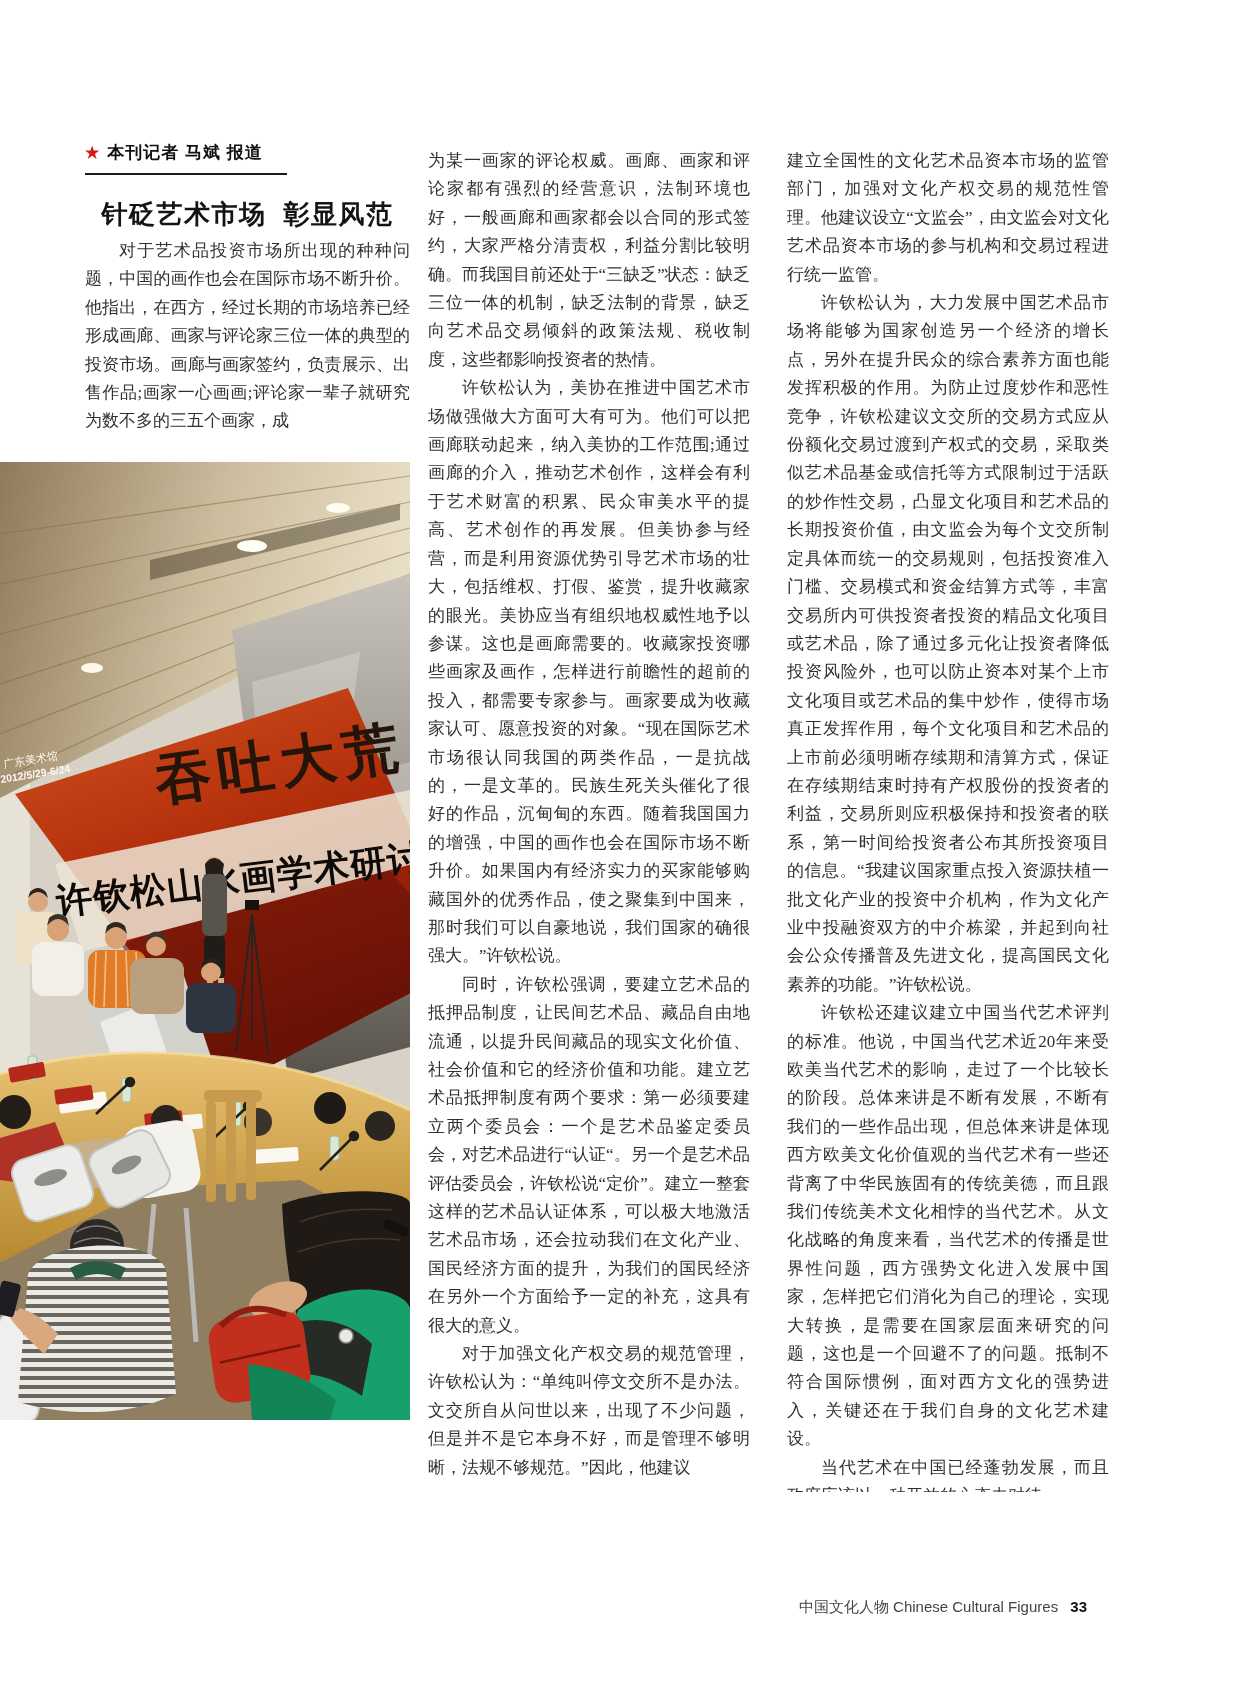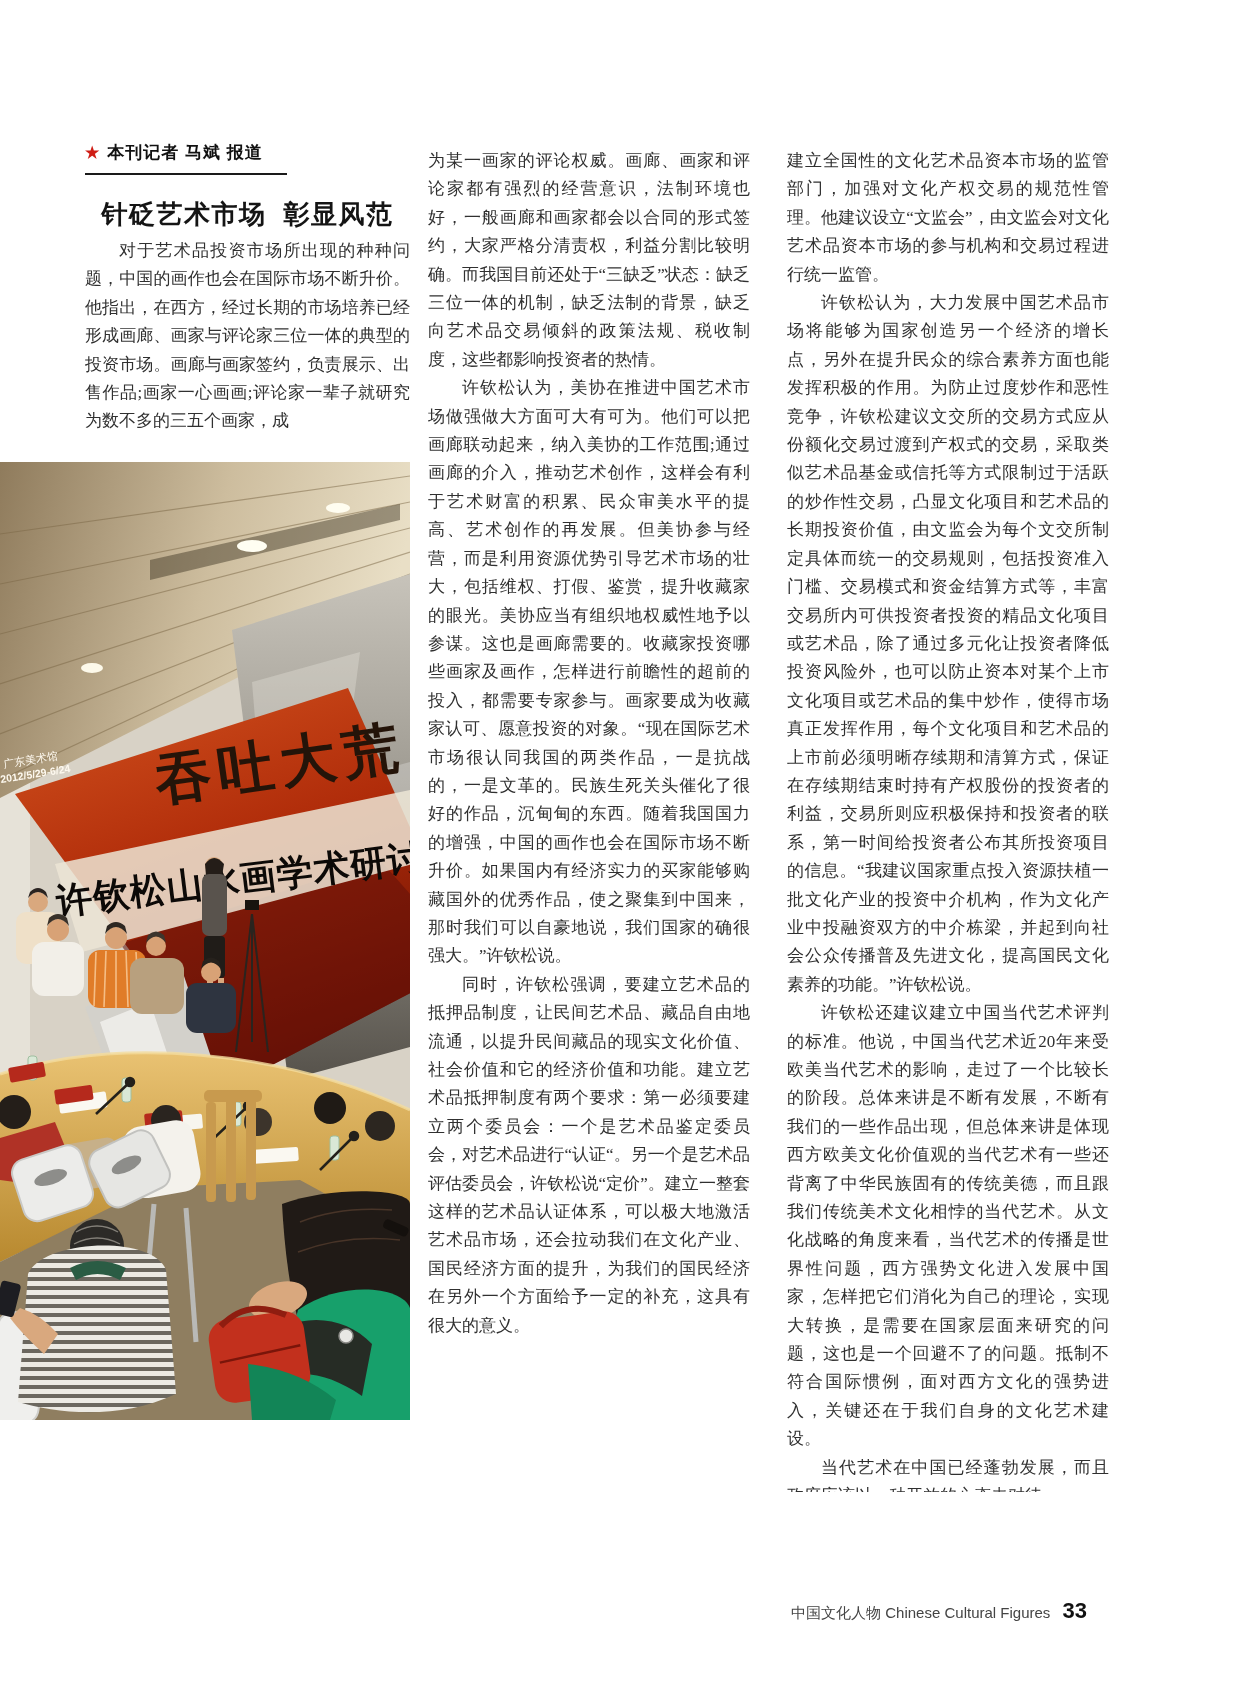--- a/index.html
+++ b/index.html
@@ -17,41 +17,42 @@
   .col p{margin:0;text-indent:2em;}
   .col p.cont{text-indent:0;}
   .col-left{left:85px;top:237px;width:325px;}
   .col-mid{left:428px;top:147px;height:1345px;overflow:hidden;}
   .col-right{left:787px;top:147px;height:1345px;overflow:hidden;}
   .photo{position:absolute;left:0;top:462px;width:410px;height:958px;overflow:hidden;
          background:#cfc8ba;}
   .photo svg{display:block;}
   .footer{position:absolute;top:1598px;left:487px;width:600px;text-align:right;
           font-family:"Liberation Sans", sans-serif;font-size:15px;color:#444;}
-  .footer .pagenum{font-weight:bold;color:#111;font-size:22px;margin-left:8px;}
+  .footer .pagenum{font-weight:bold;color:#111;font-size:15px;margin-left:8px;}
 </style>
 </head>
 <body>
 
 <div class="page">
 
   <div class="byline">
     <span class="star">★</span><span>本刊记者 马斌 报道</span>
   </div>
 
   <div class="headline">针砭艺术市场 彰显风范</div>
 
   <div class="col col-left">
     <p>对于艺术品投资市场所出现的种种问题，中国的画作也会在国际市场不断升价。他指出，在西方，经过长期的市场培养已经形成画廊、画家与评论家三位一体的典型的投资市场。画廊与画家签约，负责展示、出售作品;画家一心画画;评论家一辈子就研究为数不多的三五个画家，成</p>
   </div>
 
   <div class="col col-mid">
     <p class="cont">为某一画家的评论权威。画廊、画家和评论家都有强烈的经营意识，法制环境也好，一般画廊和画家都会以合同的形式签约，大家严格分清责权，利益分割比较明确。而我国目前还处于“三缺乏”状态：缺乏三位一体的机制，缺乏法制的背景，缺乏向艺术品交易倾斜的政策法规、税收制度，这些都影响投资者的热情。</p>
     <p>许钦松认为，美协在推进中国艺术市场做强做大方面可大有可为。他们可以把画廊联动起来，纳入美协的工作范围;通过画廊的介入，推动艺术创作，这样会有利于艺术财富的积累、民众审美水平的提高、艺术创作的再发展。但美协参与经营，而是利用资源优势引导艺术市场的壮大，包括维权、打假、鉴赏，提升收藏家的眼光。美协应当有组织地权威性地予以参谋。这也是画廊需要的。收藏家投资哪些画家及画作，怎样进行前瞻性的超前的投入，都需要专家参与。画家要成为收藏家认可、愿意投资的对象。“现在国际艺术市场很认同我国的两类作品，一是抗战的，一是文革的。民族生死关头催化了很好的作品，沉甸甸的东西。随着我国国力的增强，中国的画作也会在国际市场不断升价。如果国内有经济实力的买家能够购藏国外的优秀作品，使之聚集到中国来，那时我们可以自豪地说，我们国家的确很强大。”许钦松说。</p>
     <p>同时，许钦松强调，要建立艺术品的抵押品制度，让民间艺术品、藏品自由地流通，以提升民间藏品的现实文化价值、社会价值和它的经济价值和功能。建立艺术品抵押制度有两个要求：第一必须要建立两个委员会：一个是艺术品鉴定委员会，对艺术品进行“认证“。另一个是艺术品评估委员会，许钦松说“定价”。建立一整套这样的艺术品认证体系，可以极大地激活艺术品市场，还会拉动我们在文化产业、国民经济方面的提升，为我们的国民经济在另外一个方面给予一定的补充，这具有很大的意义。</p>
+    <p>对于加强文化产权交易的规范管理，许钦松认为：“单纯叫停文交所不是办法。文交所自从问世以来，出现了不少问题，但是并不是它本身不好，而是管理不够明晰，法规不够规范。”因此，他建议</p>
   </div>
 
   <div class="col col-right">
     <p class="cont">建立全国性的文化艺术品资本市场的监管部门，加强对文化产权交易的规范性管理。他建议设立“文监会”，由文监会对文化艺术品资本市场的参与机构和交易过程进行统一监管。</p>
     <p>许钦松认为，大力发展中国艺术品市场将能够为国家创造另一个经济的增长点，另外在提升民众的综合素养方面也能发挥积极的作用。为防止过度炒作和恶性竞争，许钦松建议文交所的交易方式应从份额化交易过渡到产权式的交易，采取类似艺术品基金或信托等方式限制过于活跃的炒作性交易，凸显文化项目和艺术品的长期投资价值，由文监会为每个文交所制定具体而统一的交易规则，包括投资准入门槛、交易模式和资金结算方式等，丰富交易所内可供投资者投资的精品文化项目或艺术品，除了通过多元化让投资者降低投资风险外，也可以防止资本对某个上市文化项目或艺术品的集中炒作，使得市场真正发挥作用，每个文化项目和艺术品的上市前必须明晰存续期和清算方式，保证在存续期结束时持有产权股份的投资者的利益，交易所则应积极保持和投资者的联系，第一时间给投资者公布其所投资项目的信息。“我建议国家重点投入资源扶植一批文化产业的投资中介机构，作为文化产业中投融资双方的中介栋梁，并起到向社会公众传播普及先进文化，提高国民文化素养的功能。”许钦松说。</p>
     <p>许钦松还建议建立中国当代艺术评判的标准。他说，中国当代艺术近20年来受欧美当代艺术的影响，走过了一个比较长的阶段。总体来讲是不断有发展，不断有我们的一些作品出现，但总体来讲是体现西方欧美文化价值观的当代艺术有一些还背离了中华民族固有的传统美德，而且跟我们传统美术文化相悖的当代艺术。从文化战略的角度来看，当代艺术的传播是世界性问题，西方强势文化进入发展中国家，怎样把它们消化为自己的理论，实现大转换，是需要在国家层面来研究的问题，这也是一个回避不了的问题。抵制不符合国际惯例，面对西方文化的强势进入，关键还在于我们自身的文化艺术建设。</p>
     <p>当代艺术在中国已经蓬勃发展，而且政府应该以一种开放的心态去对待，</p>
   </div>
 
   <div class="photo">

